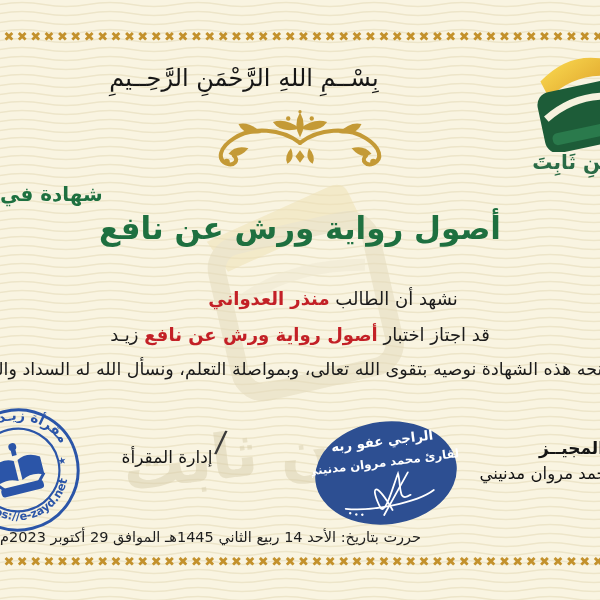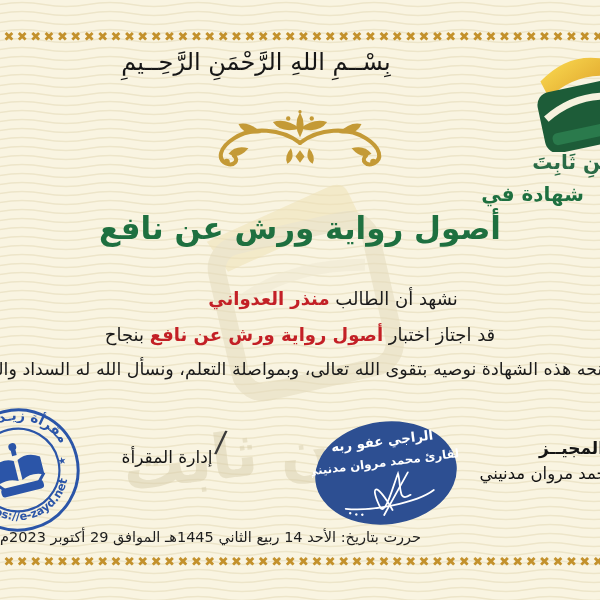--- a/index.html
+++ b/index.html
@@ -12,37 +12,37 @@
   svg{display:block;}
   .bgwaves{position:absolute;left:0;top:0;z-index:0;}
   .border-row{
     position:absolute;left:-10px;width:622px;text-align:center;
     color:#c3912c;font-size:13px;font-weight:bold;letter-spacing:2.5px;
     white-space:nowrap;overflow:hidden;z-index:2;direction:ltr;
   }
   .border-top{top:29px;}
   .border-bottom{top:554px;}
   .bismillah{
-    position:absolute;top:48px;left:0;width:488px;text-align:center;
-    font-size:24px;color:#161616;z-index:3;letter-spacing:.5px;margin-left:12px;
+    position:absolute;top:64px;left:0;width:488px;text-align:center;
+    font-size:24px;color:#161616;z-index:3;letter-spacing:.5px;
   }
   .ornament{position:absolute;top:110px;left:205px;z-index:3;}
   .logo-box{position:absolute;top:56px;right:-34px;width:112px;z-index:3;}
   .logo-name{
     position:absolute;top:150px;right:-46px;white-space:nowrap;
     font-size:20px;font-weight:bold;color:#2a6b46;z-index:3;
   }
   .wm-book{position:absolute;top:170px;left:165px;z-index:1;opacity:.55;}
   .wm-callig{
     position:absolute;top:418px;left:128px;width:230px;z-index:1;
     font-size:62px;font-weight:bold;color:#d9cfae;opacity:.5;
     transform:rotate(-7deg);white-space:nowrap;
   }
   .title-small{
-    position:absolute;top:182px;left:0;width:584px;text-align:right;
+    position:absolute;top:182px;left:0;width:584px;text-align:left;
     font-size:20px;font-weight:bold;color:#1e7040;z-index:3;
   }
   .title-main{
     position:absolute;top:210px;left:0;width:600px;text-align:center;
     font-size:31px;font-weight:bold;color:#1e7040;z-index:3;
   }
   .body-line{
     position:absolute;left:0;width:600px;text-align:center;
     font-size:18px;color:#1b1b1b;z-index:3;white-space:nowrap;
   }
@@ -142,21 +142,21 @@
   </div>
   <div class="logo-name">زَيْدِ بْنِ ثَابِتَ</div>
 
   <div class="title-small">شهادة في</div>
   <div class="title-main">أصول رواية ورش عن نافع</div>
 
   <div class="body-line body-1">
     <span>نشهد أن الطالب </span><span class="red">منذر العدواني</span>
   </div>
   <div class="body-line body-2">
-    <span>قد اجتاز اختبار </span><span class="red">أصول رواية ورش عن نافع</span><span> بنجاح</span>
+    <span>قد اجتاز اختبار </span><span class="red">أصول رواية ورش عن نافع</span><span> زيـد</span>
   </div>
   <div class="body-line body-3">وإذ نمنحه هذه الشهادة نوصيه بتقوى الله تعالى، وبمواصلة التعلم، ونسأل الله له السداد والتوفيق</div>
 
   <div class="seal-circle">
     <svg width="128" height="128" viewBox="0 0 130 130" aria-hidden="true">
       <defs>
         <path id="arcT" d="M 14 65 A 51 51 0 0 1 116 65"></path>
         <path id="arcB" d="M 14 65 A 51 51 0 0 0 116 65"></path>
       </defs>
       <circle cx="65" cy="65" r="61" fill="none" stroke="#2b55a8" stroke-width="3"></circle>

